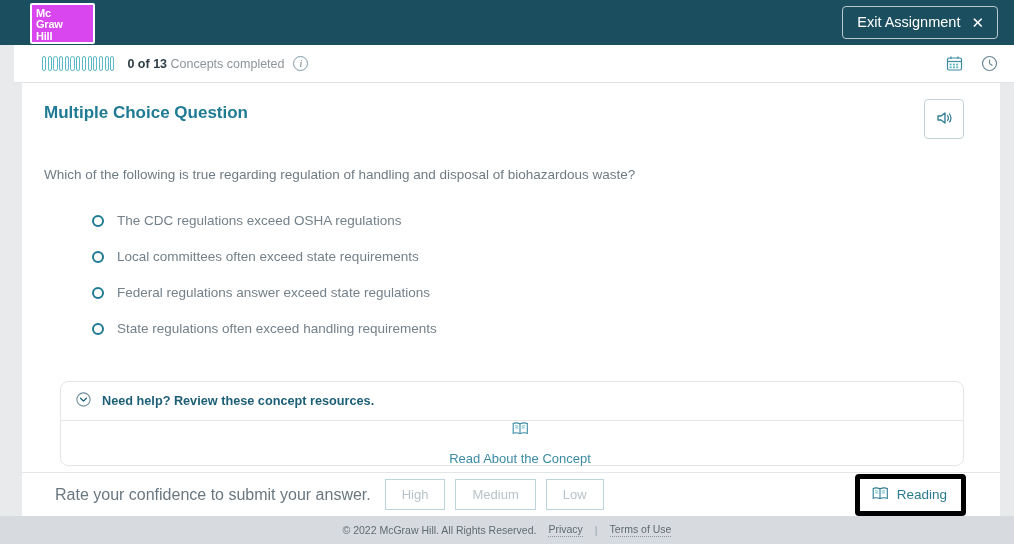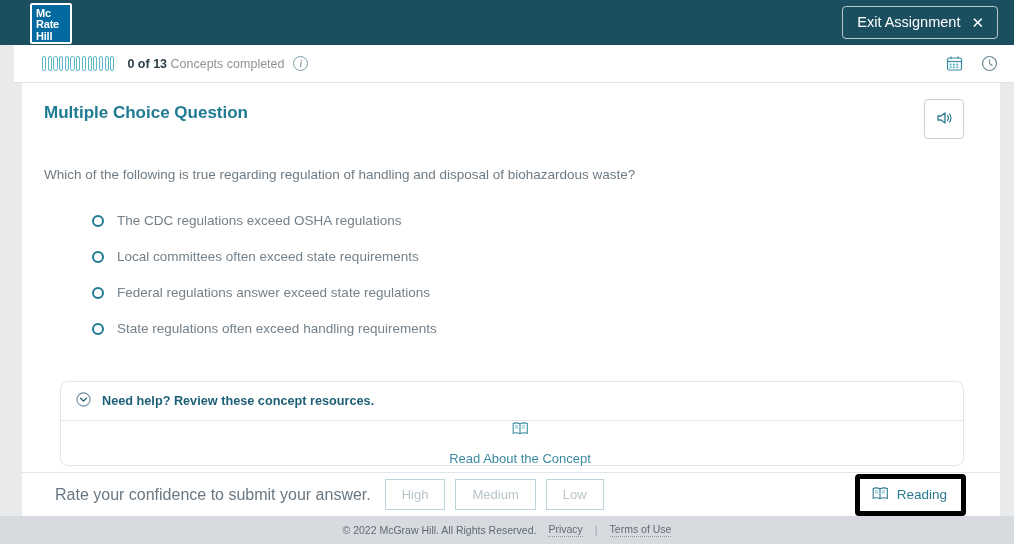--- a/index.html
+++ b/index.html
@@ -22,22 +22,22 @@
   
   .topbar {
     height: 45px;
     background: #1b4f60;
     display: flex;
     align-items: center;
     padding: 0 16px 0 30px;
     flex: 0 0 45px;
   }
   .logo {
-    width: 42px; height: 41px;
-    background: #0369a1;
+    width: 65px; height: 41px;
+    background: #d946ef;
     border: 2px solid #ffffff;
     border-radius: 2px;
     color: #ffffff;
     font-weight: bold;
     font-size: 11px;
     line-height: 11.6px;
     padding: 3px 0 0 4px;
     letter-spacing: -0.2px;
     margin-top: 1px;
   }
@@ -240,21 +240,21 @@
   .f-sep { color: #9aa3aa; }
 </style>
 </head>
 <body>
 
 <div class="app">
 
   <div class="topbar">
     <div class="logo">
       <div>Mc</div>
-      <div>Rate</div>
+      <div>Graw</div>
       <div>Hill</div>
     </div>
     <div class="topbar-spacer"></div>
     <button class="exit-btn">
       <span>Exit Assignment</span>
       <span class="exit-x">✕</span>
     </button>
   </div>
 
   <div class="progress-strip">

